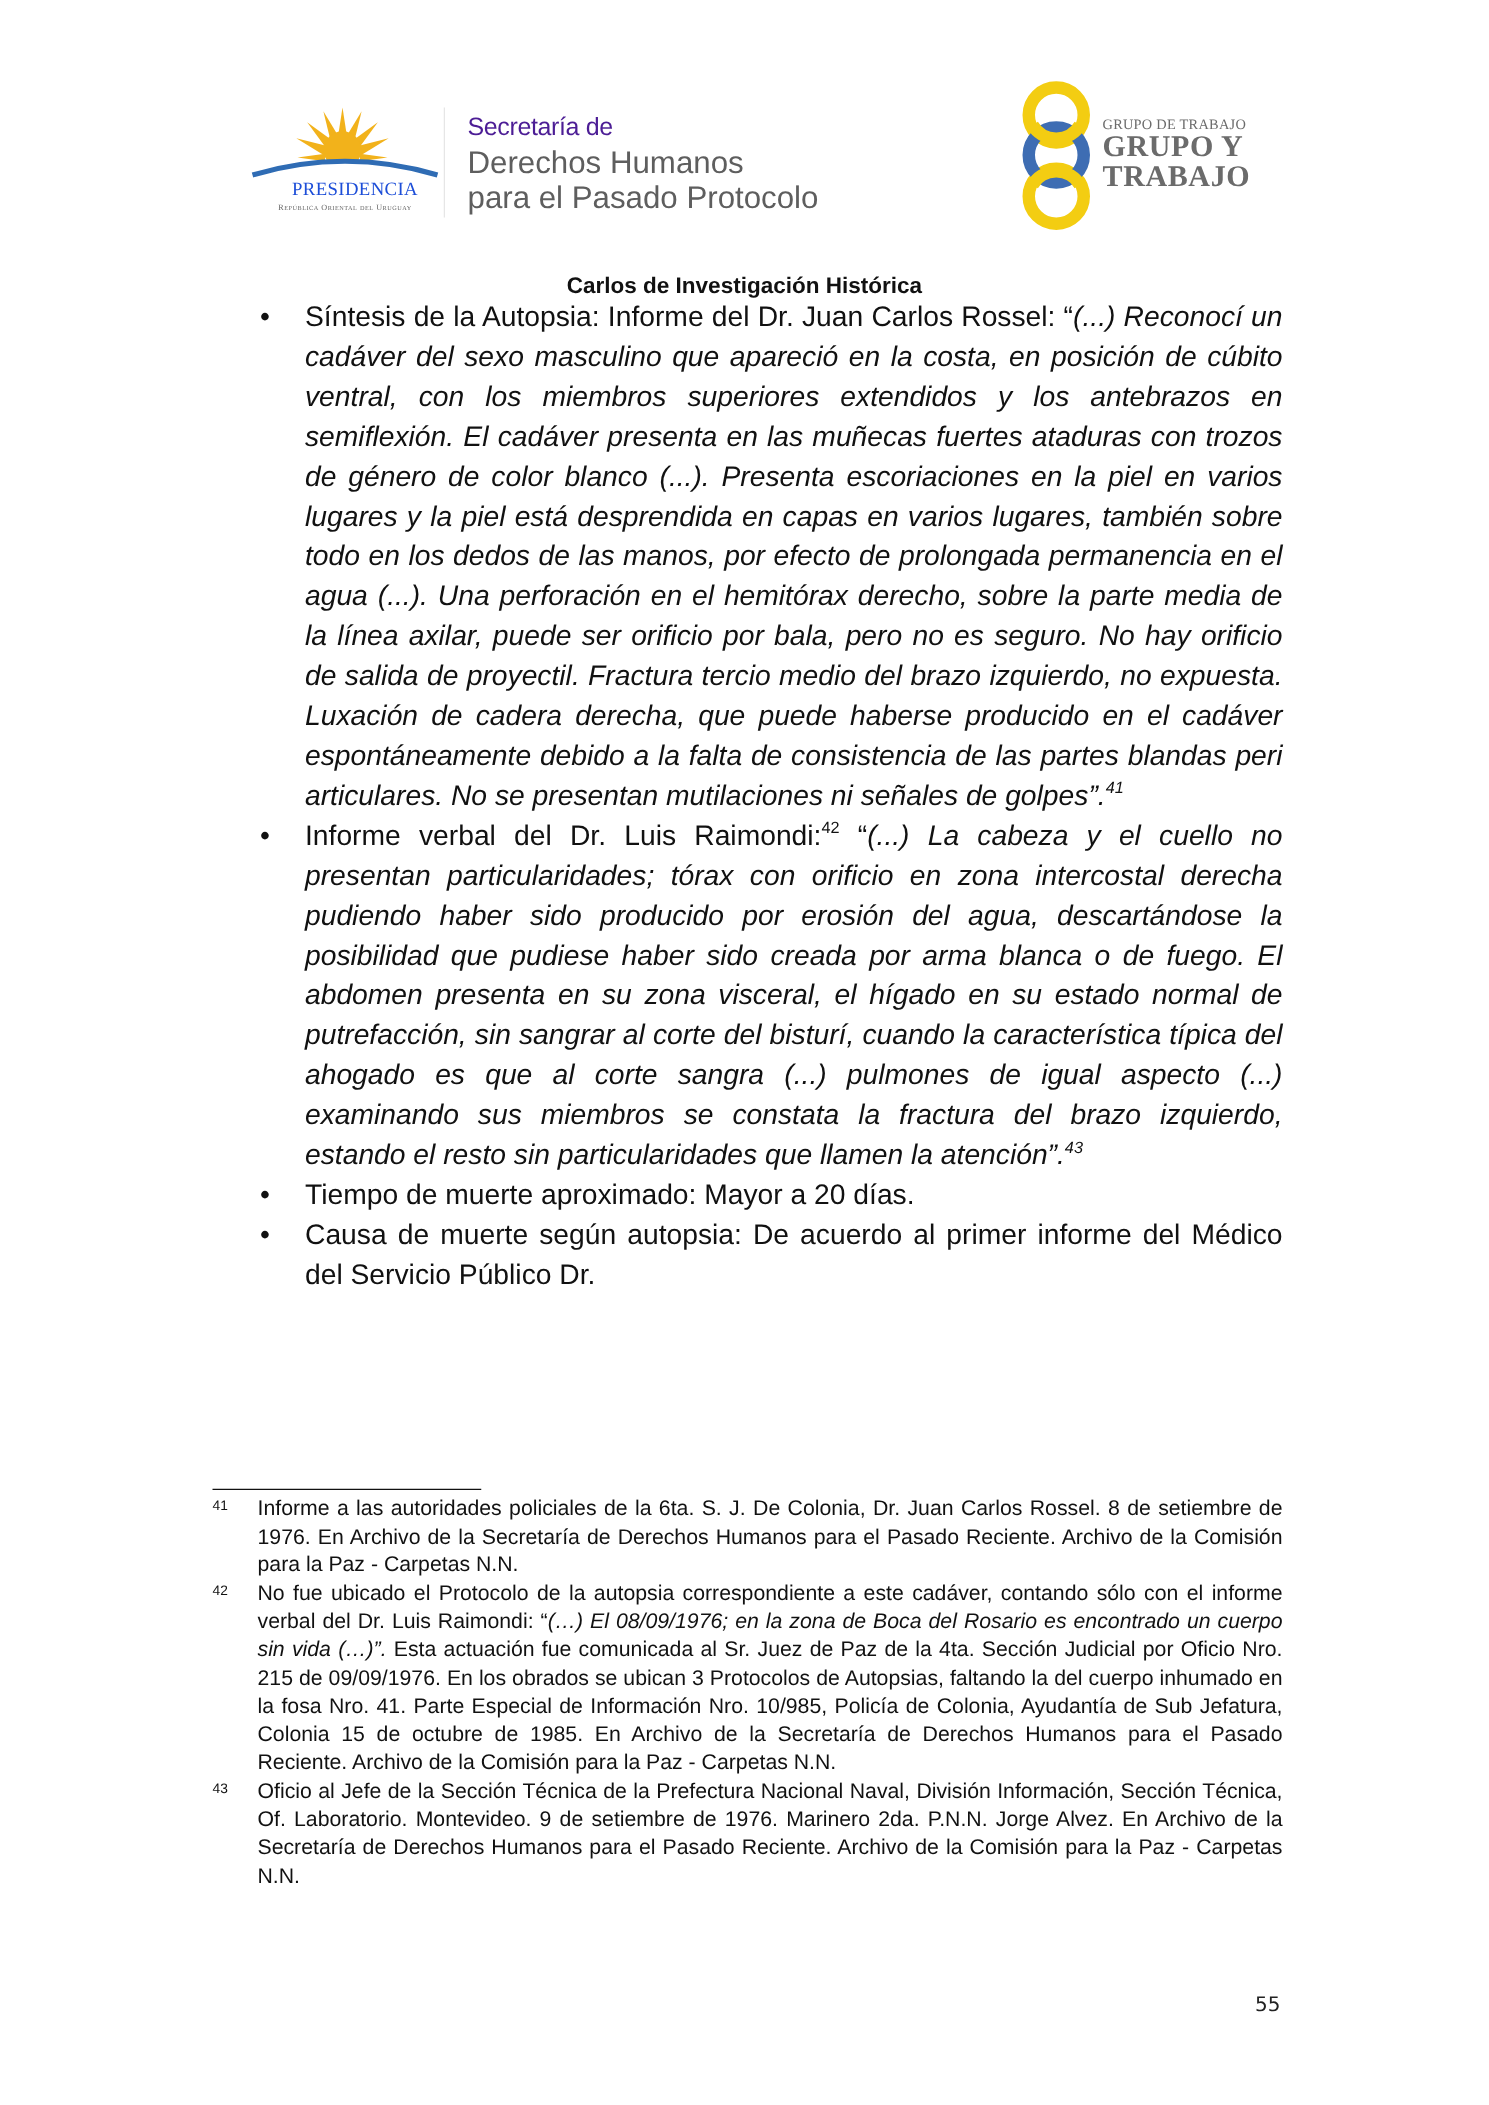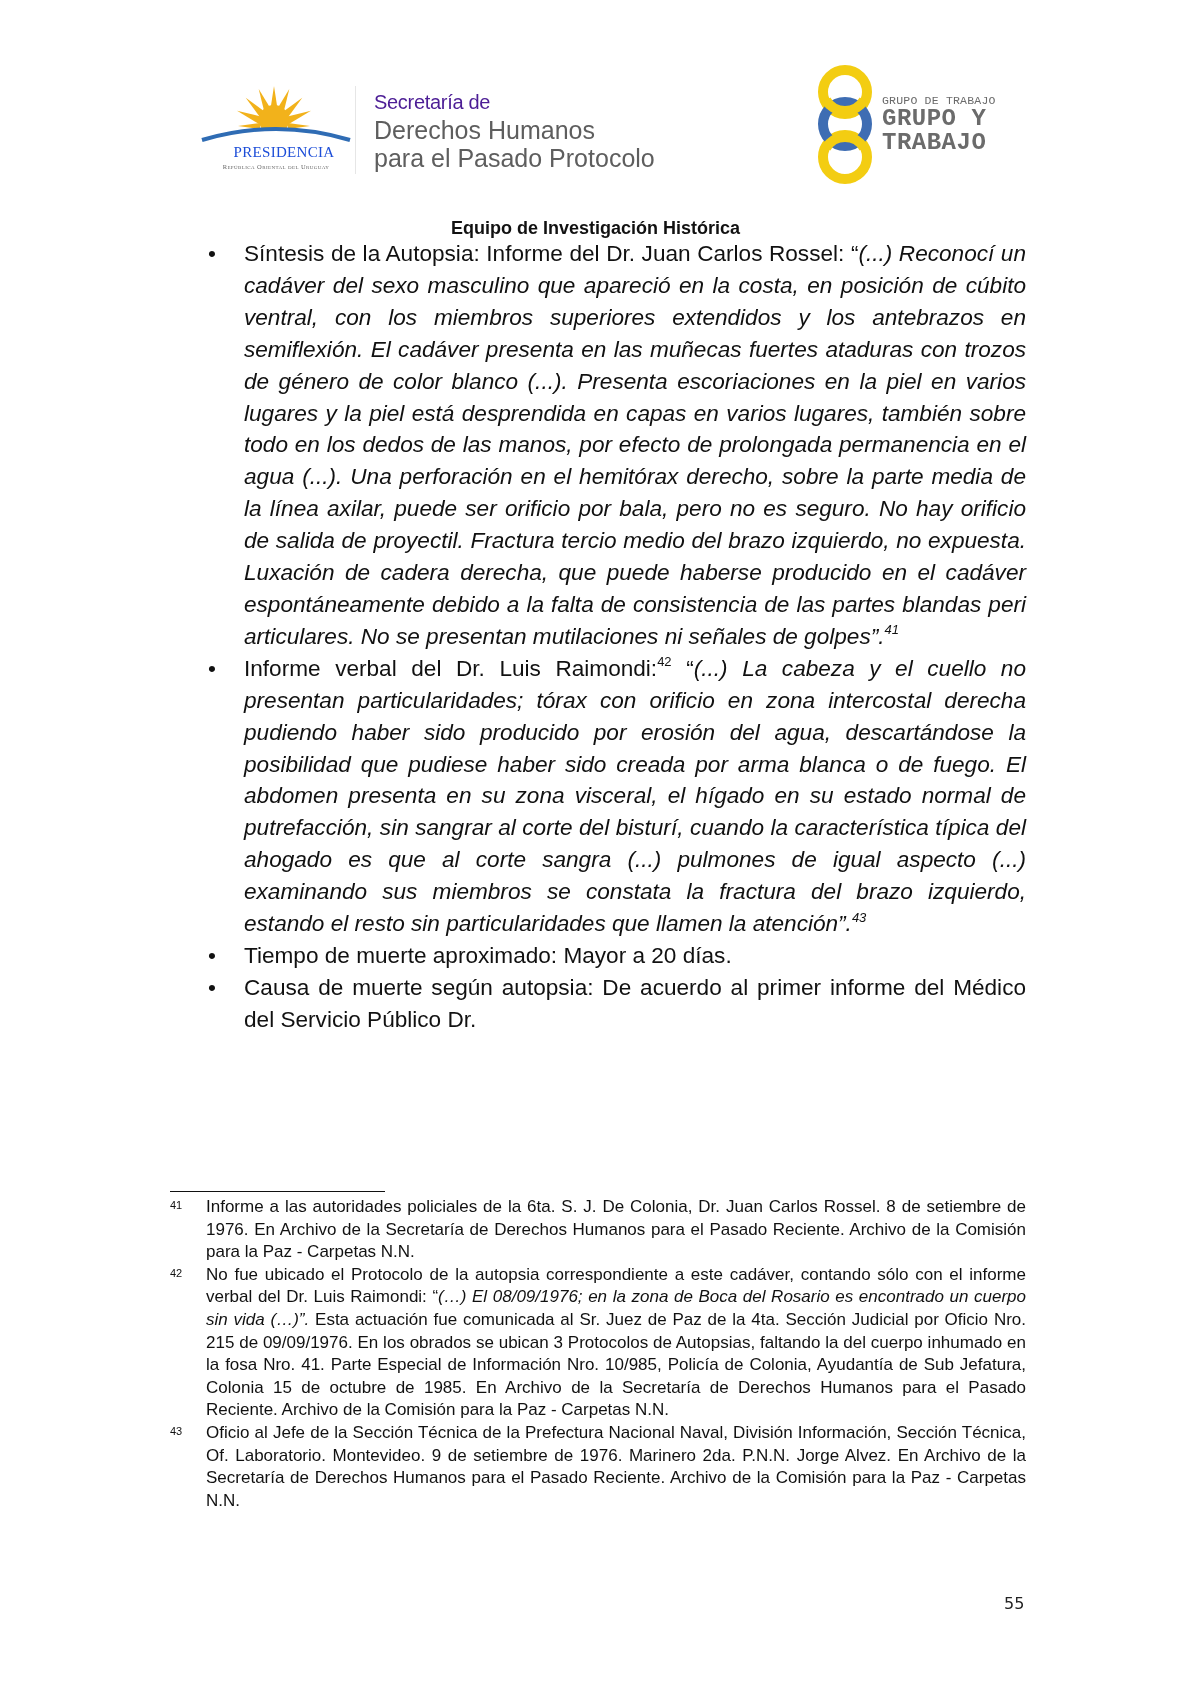--- a/index.html
+++ b/index.html
@@ -12,21 +12,21 @@
   .pres-title { position: absolute; left: 18px; top: 62px; width: 140px; text-align: center;
     font-family: "Liberation Serif", serif; font-size: 15px; color: #1d4ed8; letter-spacing: 0.3px; }
   .pres-sub { position: absolute; left: 0; top: 81px; width: 160px; text-align: center;
     font-family: "Liberation Serif", serif; font-size: 6.5px; color: #666; letter-spacing: 0.4px; font-variant: small-caps; }
   .sec-divider { position: absolute; left: 355px; top: 86px; width: 1px; height: 88px; background: #e6e6e6; }
   .secretaria { position: absolute; left: 374px; top: 88px; font-family: "Liberation Sans", sans-serif; color: #6a6a6a; line-height: 28px; }
   .secretaria .l1 { font-size: 20px; font-weight: 300; color: #4c1d95; letter-spacing: -0.3px; }
   .secretaria .l2, .secretaria .l3 { font-size: 25px; color: #5e5e5e; }
 
   .logo-gtvj { position: absolute; left: 812px; top: 62px; width: 220px; height: 125px; }
-  .gtvj-text { position: absolute; left: 70px; top: 32px; font-family: Liberation Mono, monospace; color: #6b6b6b; }
+  .gtvj-text { position: absolute; left: 70px; top: 32px; font-family: Liberation Serif, serif; color: #6b6b6b; }
   .gtvj-text .t1 { font-size: 11.5px; letter-spacing: 0.2px; }
   .gtvj-text .t2, .gtvj-text .t3 { font-size: 24px; font-weight: bold; line-height: 24px; letter-spacing: 0.5px; }
 
   .team-title { position: absolute; left: 0; width: 1191px; top: 218px; text-align: center;
     font-family: "Liberation Sans", sans-serif; font-weight: bold; font-size: 18px; color: #111; }
 
   
   .body-list { position: absolute; left: 200px; top: 238px; width: 826px; margin: 0; padding: 0; list-style: none;
     font-family: "Liberation Sans", sans-serif; font-size: 22.6px; line-height: 31.9px; color: #111; }
   .body-list li { position: relative; padding-left: 44px; text-align: justify; }
@@ -87,21 +87,21 @@
       <path d="M14,38 A22,22 0 0 0 52,38" fill="none" stroke="#f3cd12" stroke-width="10"></path>
       <path d="M14,86 A22,22 0 0 1 52,86" fill="none" stroke="#f3cd12" stroke-width="10"></path>
     </svg>
     <div class="gtvj-text">
       <div class="t1">GRUPO DE TRABAJO</div>
       <div class="t2">GRUPO Y</div>
       <div class="t3">TRABAJO</div>
     </div>
   </div>
 
-  <div class="team-title">Equipo de Investigación Histórica</div>
+  <div class="team-title">Carlos de Investigación Histórica</div>
 
   <ul class="body-list">
     <li>
       <span class="bullet">•</span>
       <p><span>Síntesis de la Autopsia: Informe del Dr. Juan Carlos Rossel: “</span><span class="it">(...) Reconocí un cadáver del sexo masculino que apareció en la costa, en posición de cúbito ventral, con los miembros superiores extendidos y los antebrazos en semiflexión. El cadáver presenta en las muñecas fuertes ataduras con trozos de género de color blanco (...). Presenta escoriaciones en la piel en varios lugares y la piel está desprendida en capas en varios lugares, también sobre todo en los dedos de las manos, por efecto de prolongada permanencia en el agua (...). Una perforación en el hemitórax derecho, sobre la parte media de la línea axilar, puede ser orificio por bala, pero no es seguro. No hay orificio de salida de proyectil. Fractura tercio medio del brazo izquierdo, no expuesta. Luxación de cadera derecha, que puede haberse producido en el cadáver espontáneamente debido a la falta de consistencia de las partes blandas peri articulares. No se presentan mutilaciones ni señales de golpes”.</span><sup class="it">41</sup></p>
     </li>
     <li>
       <span class="bullet">•</span>
       <p><span>Informe verbal del Dr. Luis Raimondi:</span><sup>42</sup><span> “</span><span class="it">(...) La cabeza y el cuello no presentan particularidades; tórax con orificio en zona intercostal derecha pudiendo haber sido producido por erosión del agua, descartándose la posibilidad que pudiese haber sido creada por arma blanca o de fuego. El abdomen presenta en su zona visceral, el hígado en su estado normal de putrefacción, sin sangrar al corte del bisturí, cuando la característica típica del ahogado es que al corte sangra (...) pulmones de igual aspecto (...) examinando sus miembros se constata la fractura del brazo izquierdo, estando el resto sin particularidades que llamen la atención”.</span><sup class="it">43</sup></p>
     </li>

